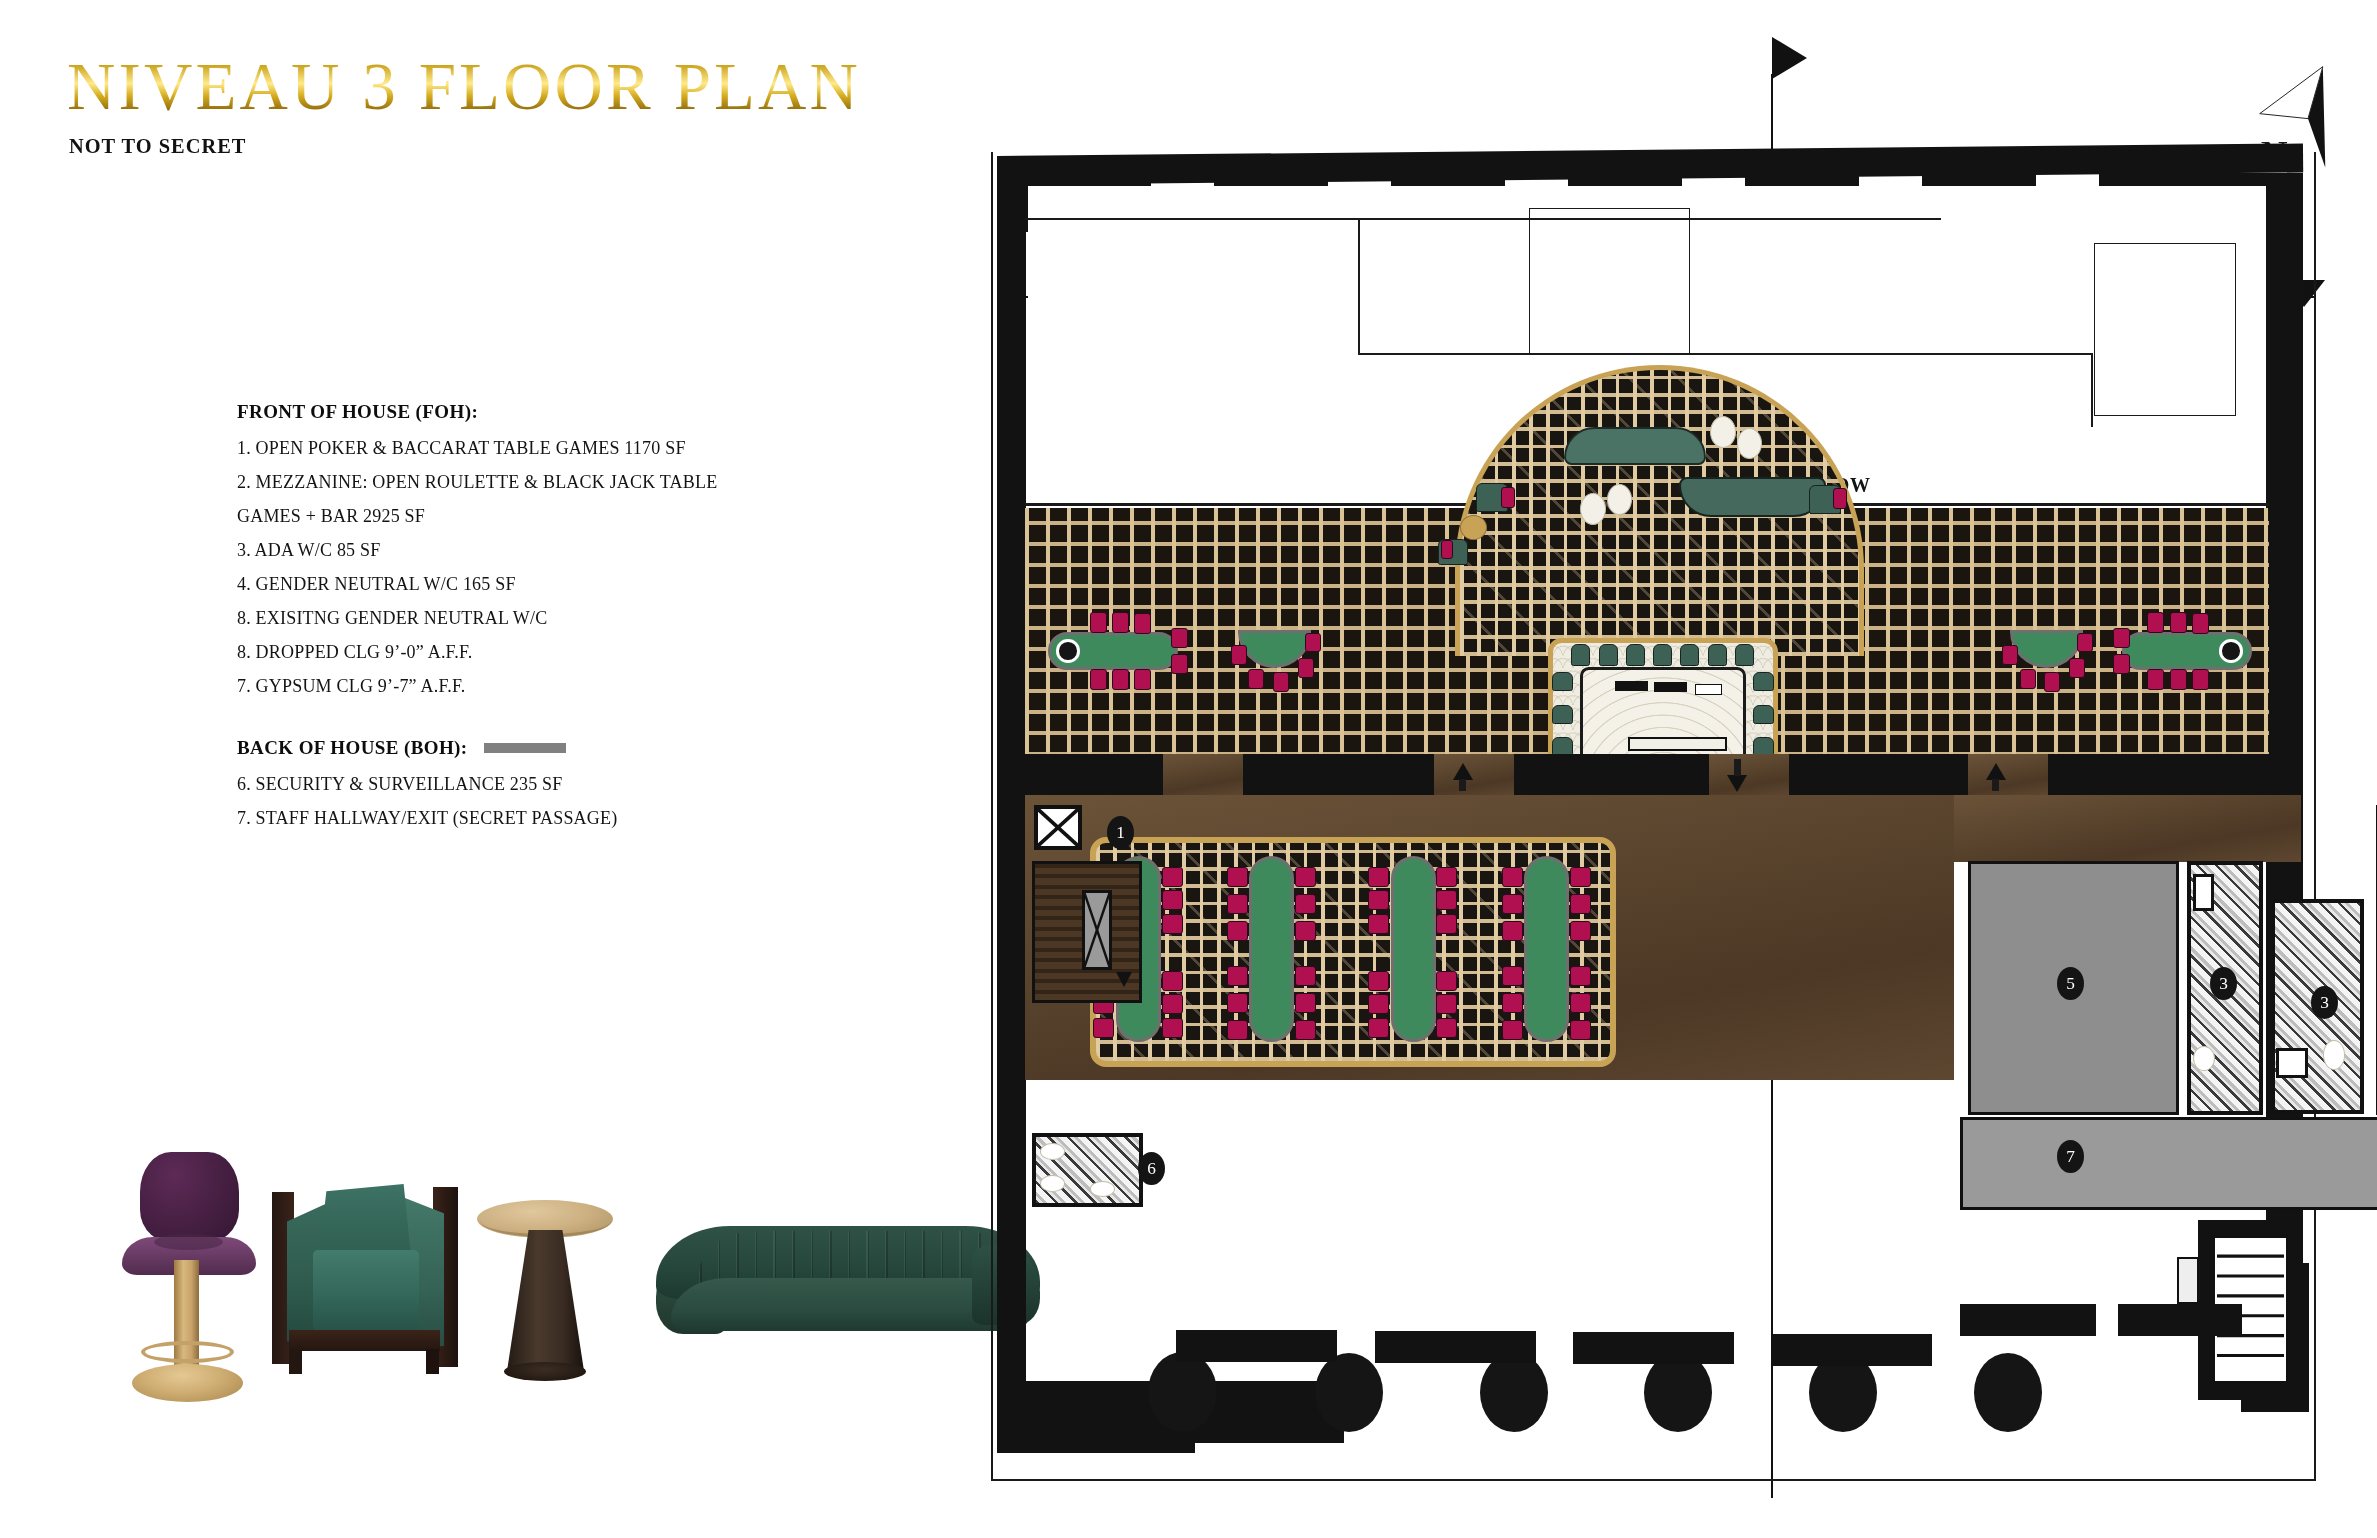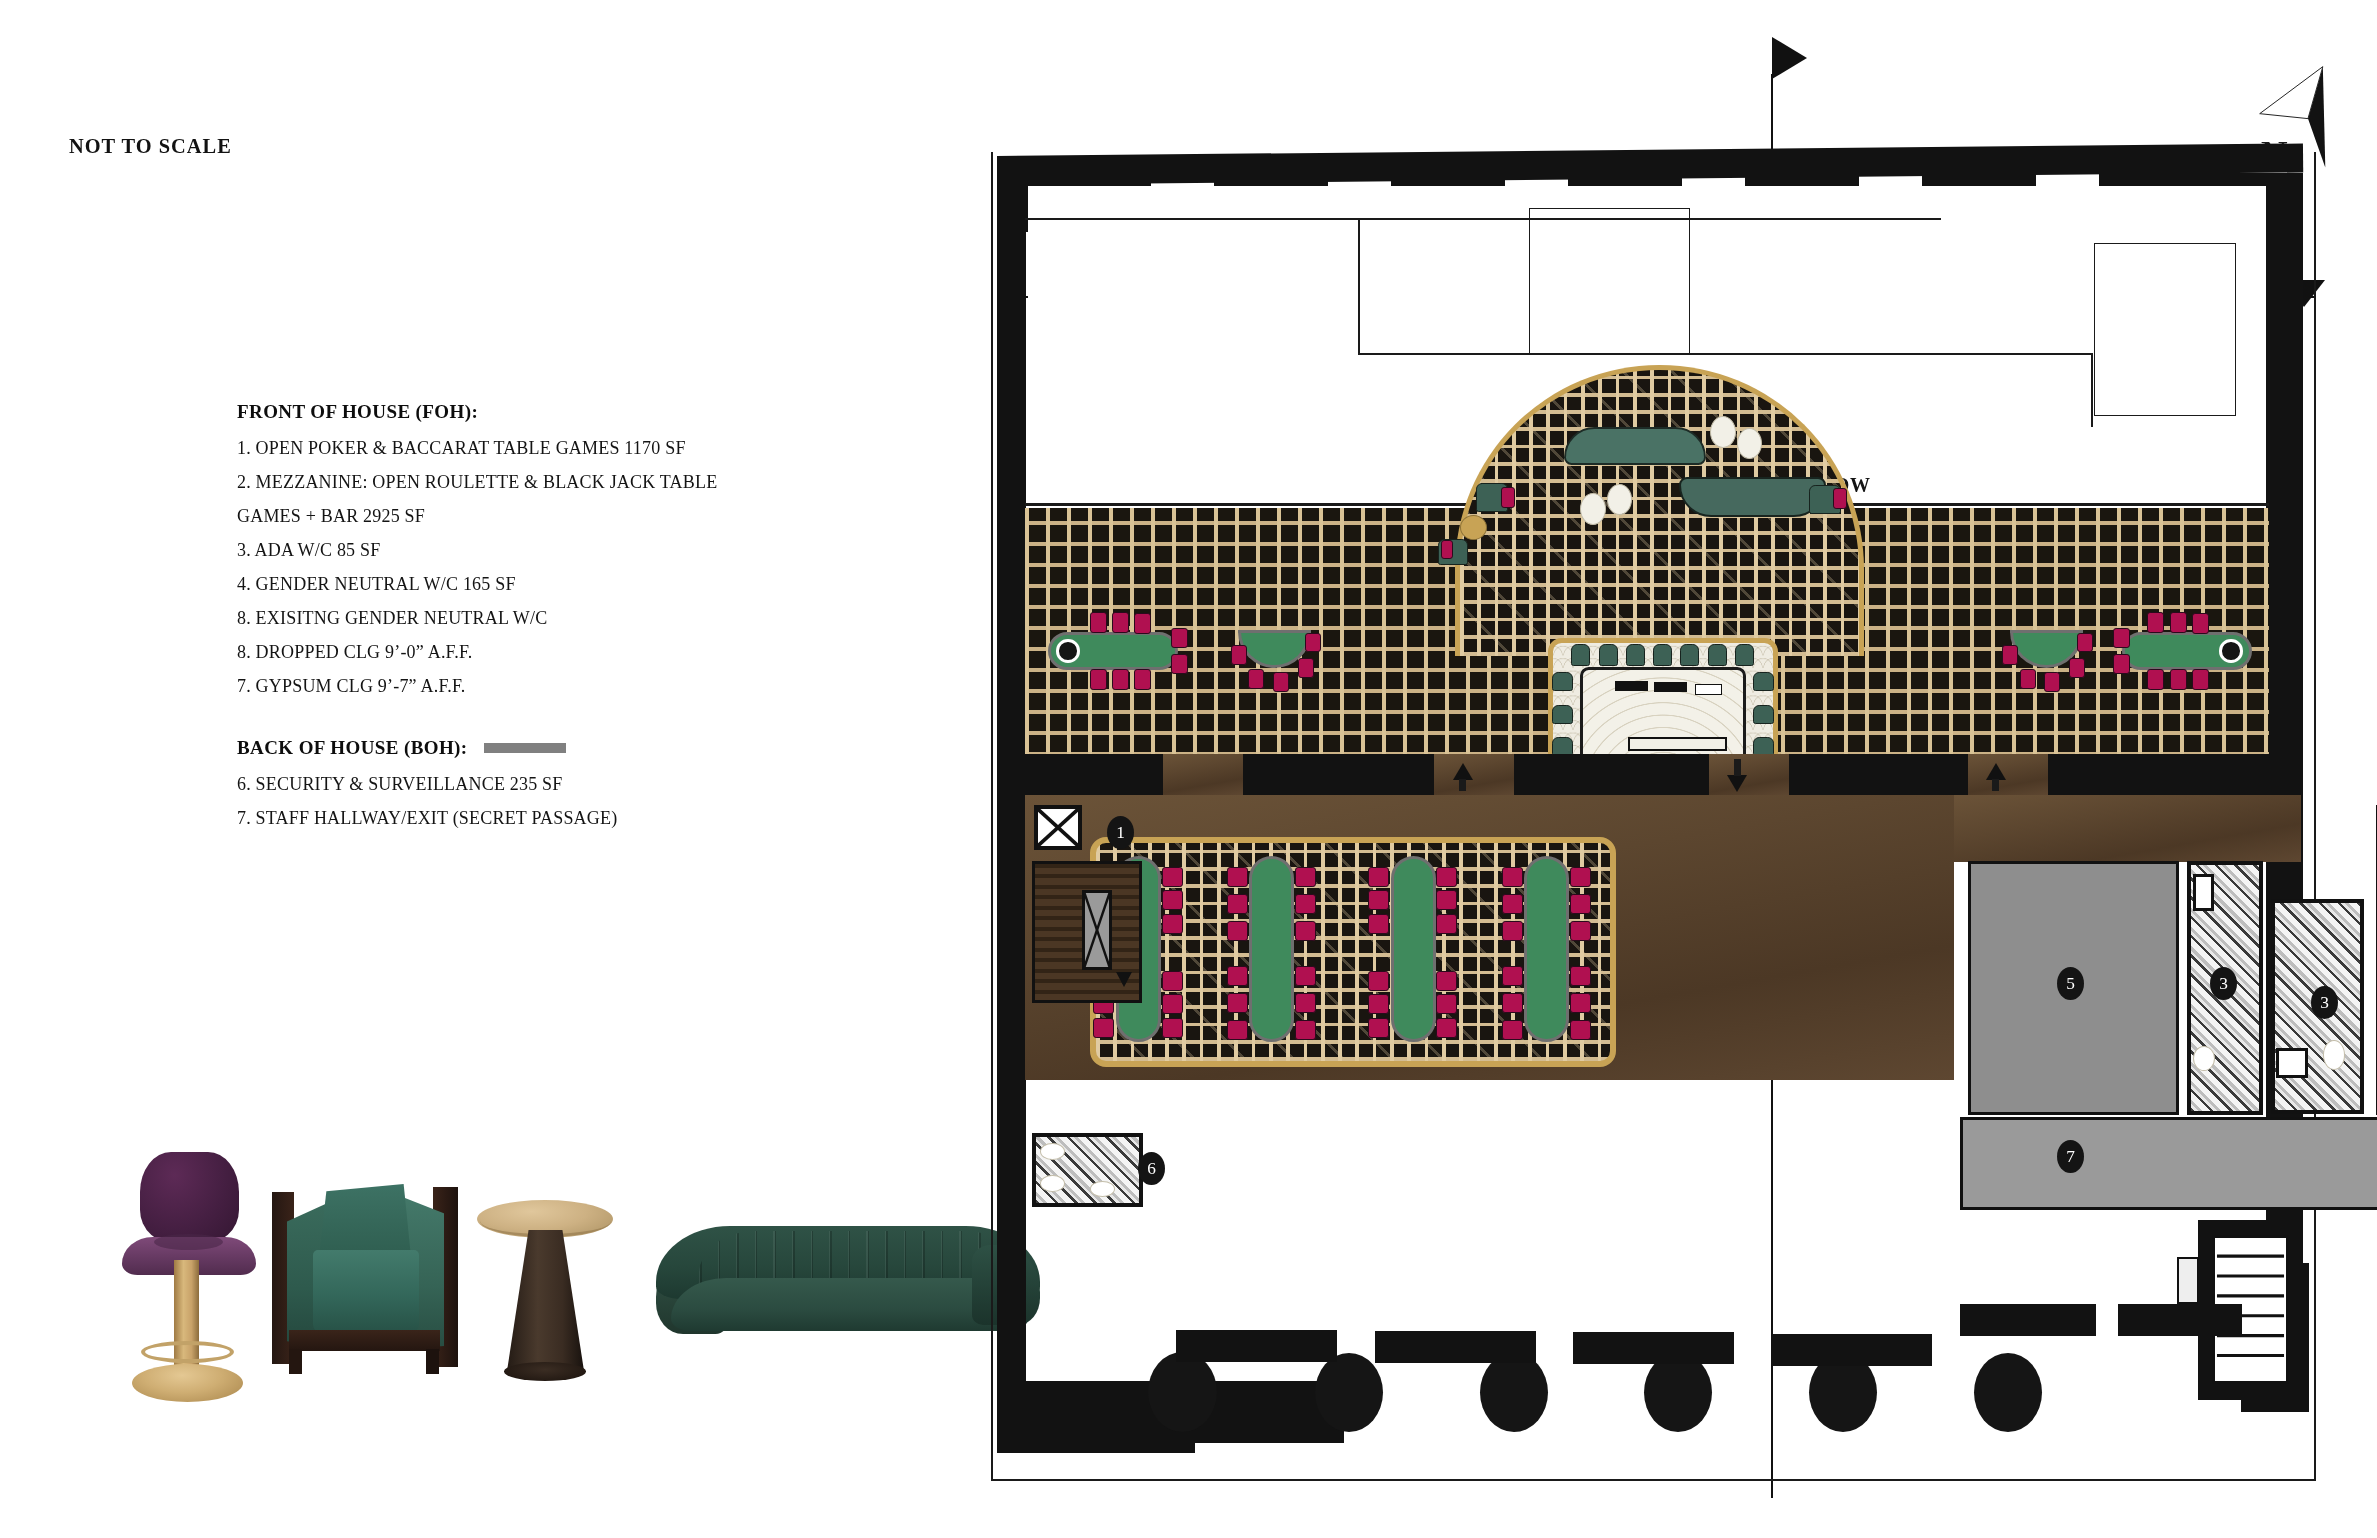--- a/index.html
+++ b/index.html
@@ -213,21 +213,22 @@
   }
   .arrow-up, .arrow-dn { position:absolute; width:0; height:0; }
 </style>
 </head>
 <body>
 
 <div id="page">
 
   <div id="left-panel">
 
-    <div class="title-sub">NOT TO SCALE</div>
+    <div class="title-main">NIVEAU 3 FLOOR PLAN</div>
+    <div class="title-sub">NOT TO SECRET</div>
 
     <div class="legend">
       <div class="legend-head">
         <span>FRONT OF HOUSE (FOH):</span>
       </div>
       <div class="legend-item">1. OPEN POKER &amp; BACCARAT TABLE GAMES 1170 SF</div>
       <div class="legend-item">2. MEZZANINE: OPEN ROULETTE &amp; BLACK JACK TABLE</div>
       <div class="legend-item">GAMES + BAR 2925 SF</div>
       <div class="legend-item">3. ADA W/C 85 SF</div>
       <div class="legend-item">4. GENDER NEUTRAL W/C 165 SF</div>

